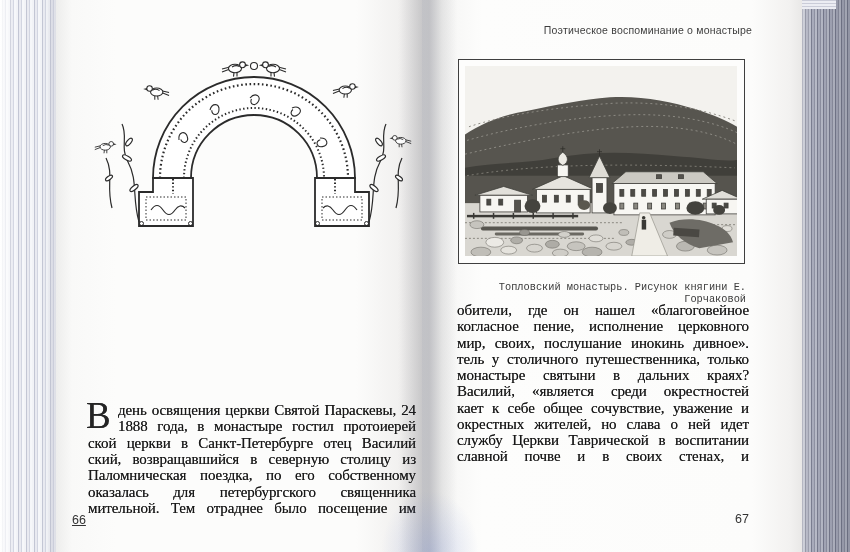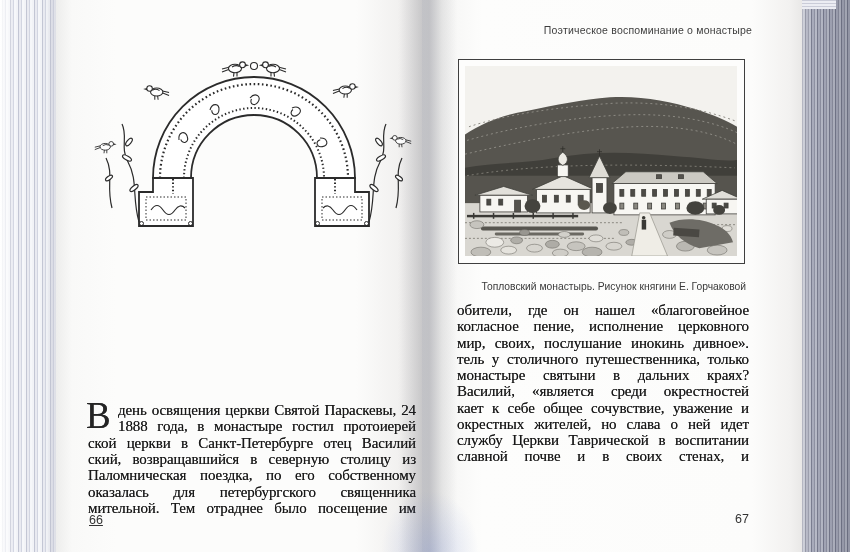--- a/index.html
+++ b/index.html
@@ -31,30 +31,30 @@
     font-size:19px;line-height:23.5px;letter-spacing:2.5px;color:#242424;}
   .body-left{position:absolute;left:88px;top:402px;width:328px;}
   .body-right{position:absolute;left:457px;top:302px;width:292px;}
   .jline{font-size:15px;line-height:16.35px;height:16.35px;text-align:justify;text-align-last:justify;
     letter-spacing:-0.1px;color:#181818;text-shadow:0 0 .4px rgba(20,20,20,.75);white-space:normal;overflow:hidden;}
   .body-right .jline{line-height:16.25px;height:16.25px;}
   .jline.indent{padding-left:30px;}
   .dropcap{position:absolute;left:86px;top:399px;width:30px;font-size:37px;line-height:33px;color:#242424;
     text-shadow:0 0 .4px rgba(20,20,20,.6);}
   .pagenum{position:absolute;font-family:"Liberation Sans","DejaVu Sans",sans-serif;font-size:12.5px;color:#333;}
-  .pagenum-left{left:89px;top:513px;text-decoration:underline;}
+  .pagenum-left{left:72px;top:513px;text-decoration:underline;}
   .pagenum-right{left:457px;top:512px;width:292px;text-align:right;}
   
   .runhead{position:absolute;left:455px;top:24px;width:297px;text-align:right;
     font-family:Liberation Sans, sans-serif;font-size:10.5px;color:#3d3d3d;letter-spacing:.2px;}
   .photo-frame{position:absolute;left:458px;top:59px;width:287px;height:205px;box-sizing:border-box;
     border:1.5px solid #3f3f3f;padding:6px;background:#fdfdfc;}
   .photo-frame svg{display:block;width:272px;height:190px;}
   .caption{position:absolute;left:452px;top:281px;width:294px;text-align:right;
-    font-family:Liberation Sans, sans-serif;font-size:10.3px;color:#3a3a3a;}
+    font-family:Liberation Mono, monospace;font-size:10.3px;color:#3a3a3a;}
 </style>
 </head>
 <body>
 
 <div class="stage">
 
   <div class="edges-left"></div>
   <div class="edges-right"></div>
   <div class="edges-top-sliver"></div>
 

